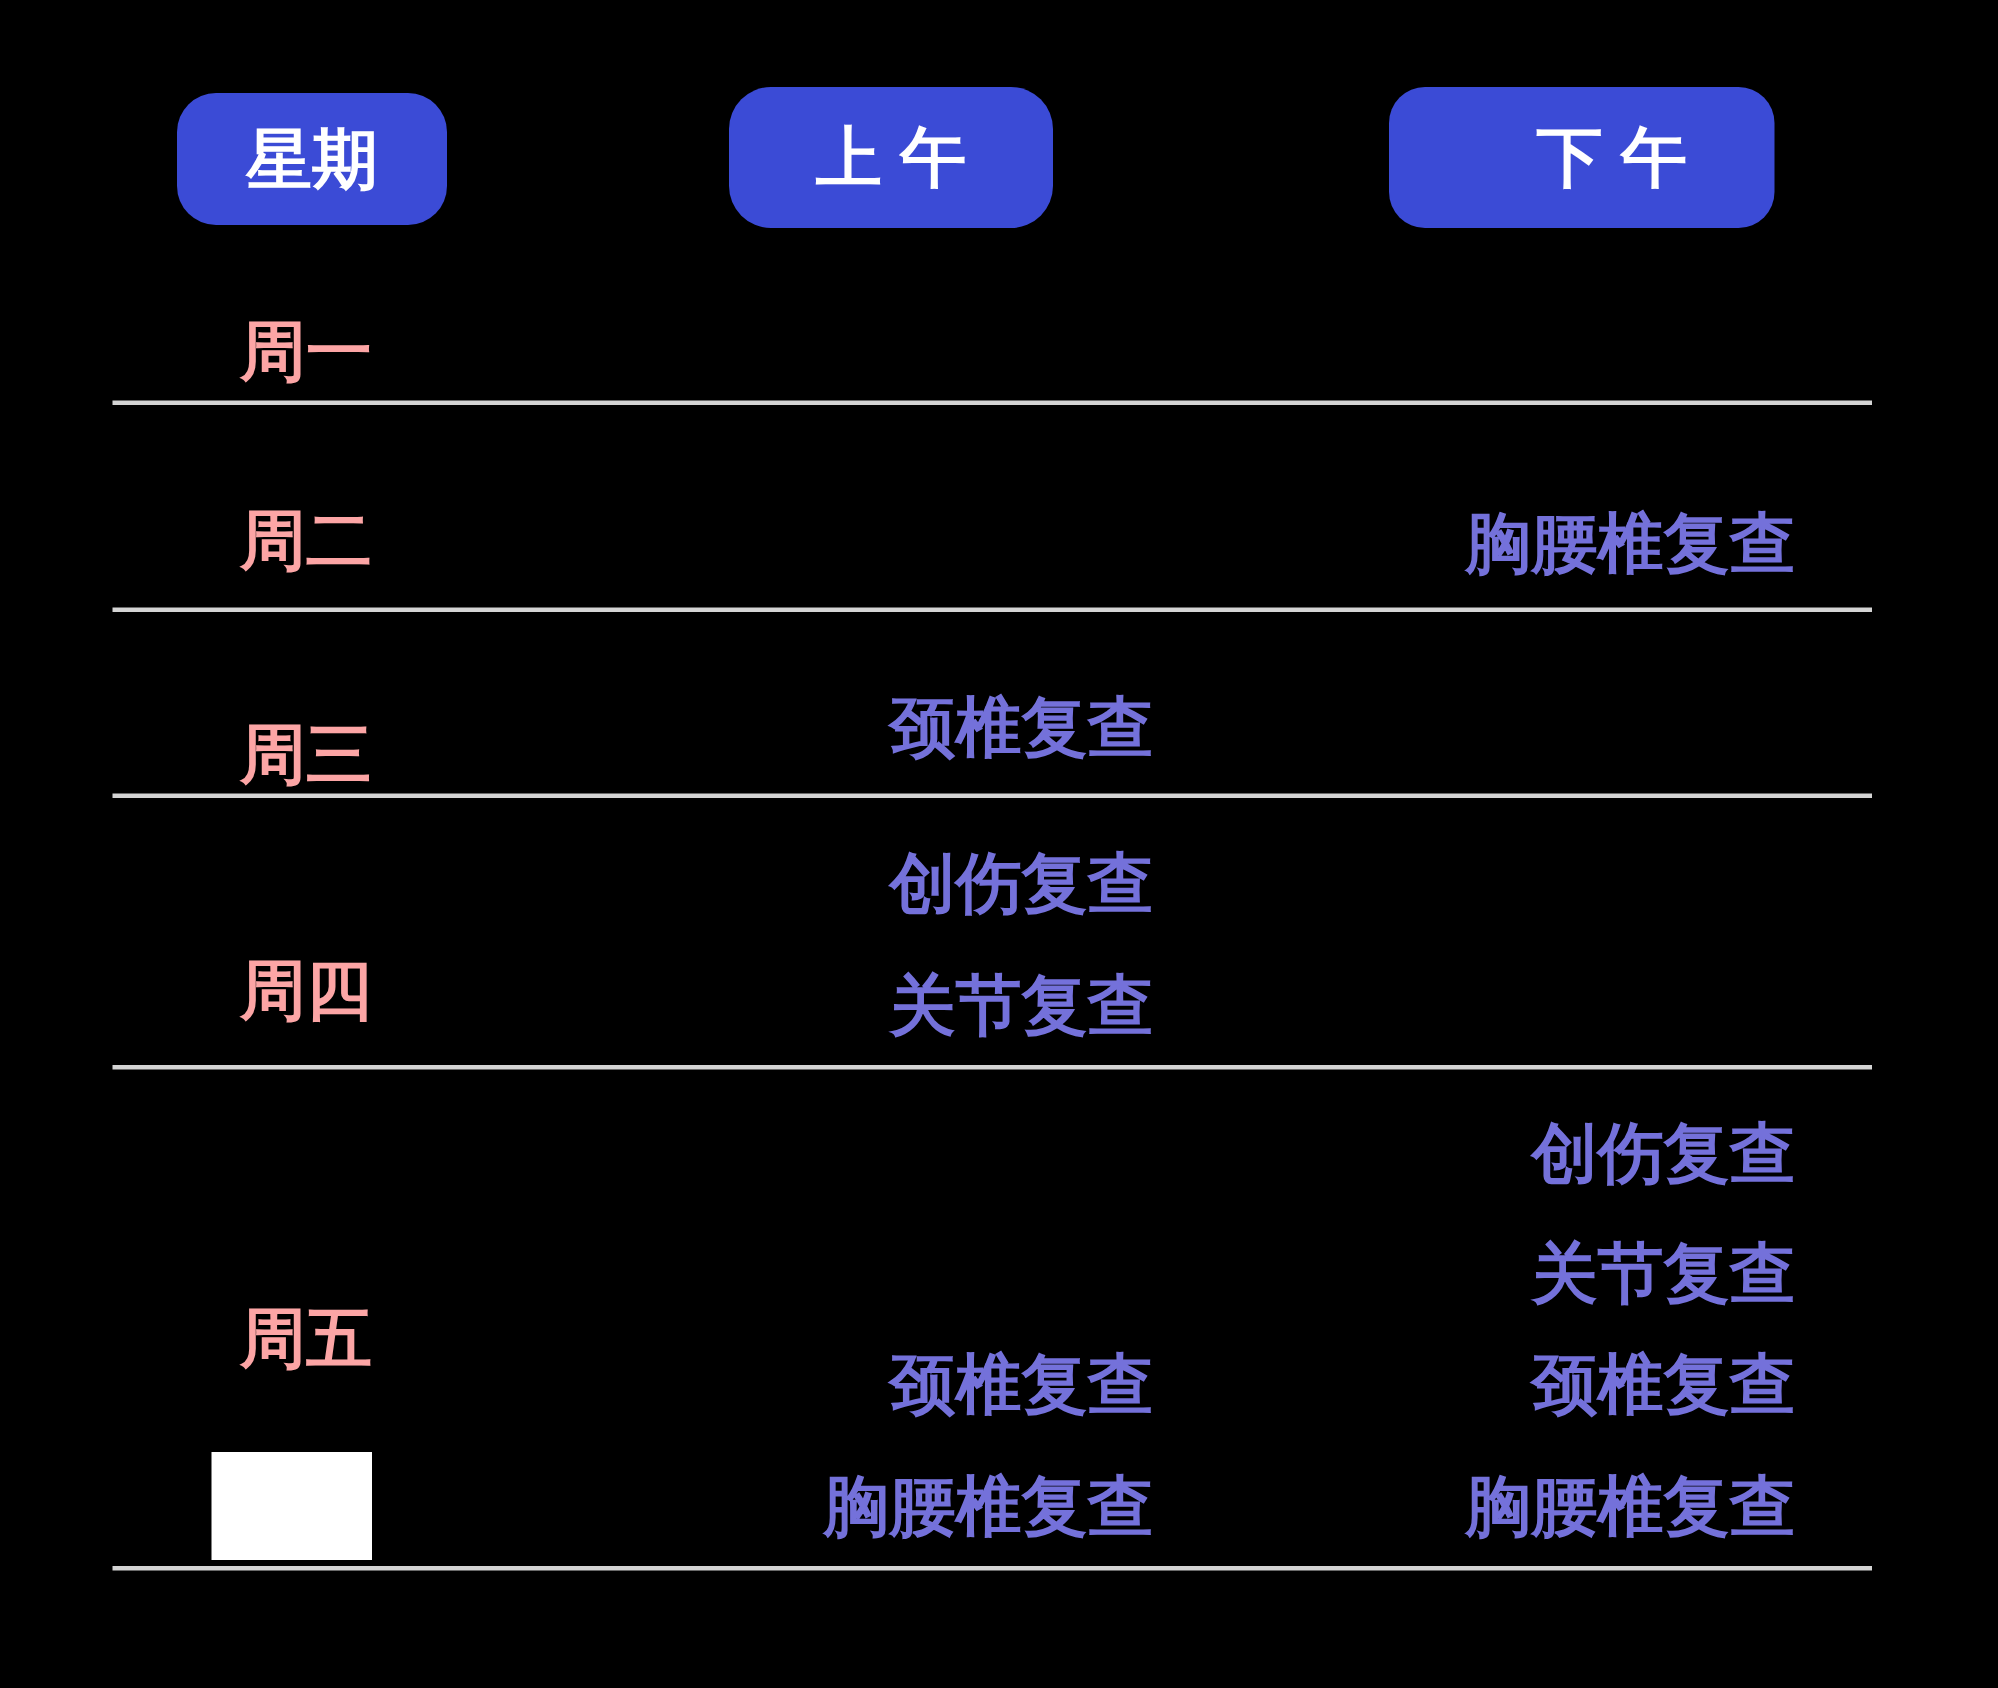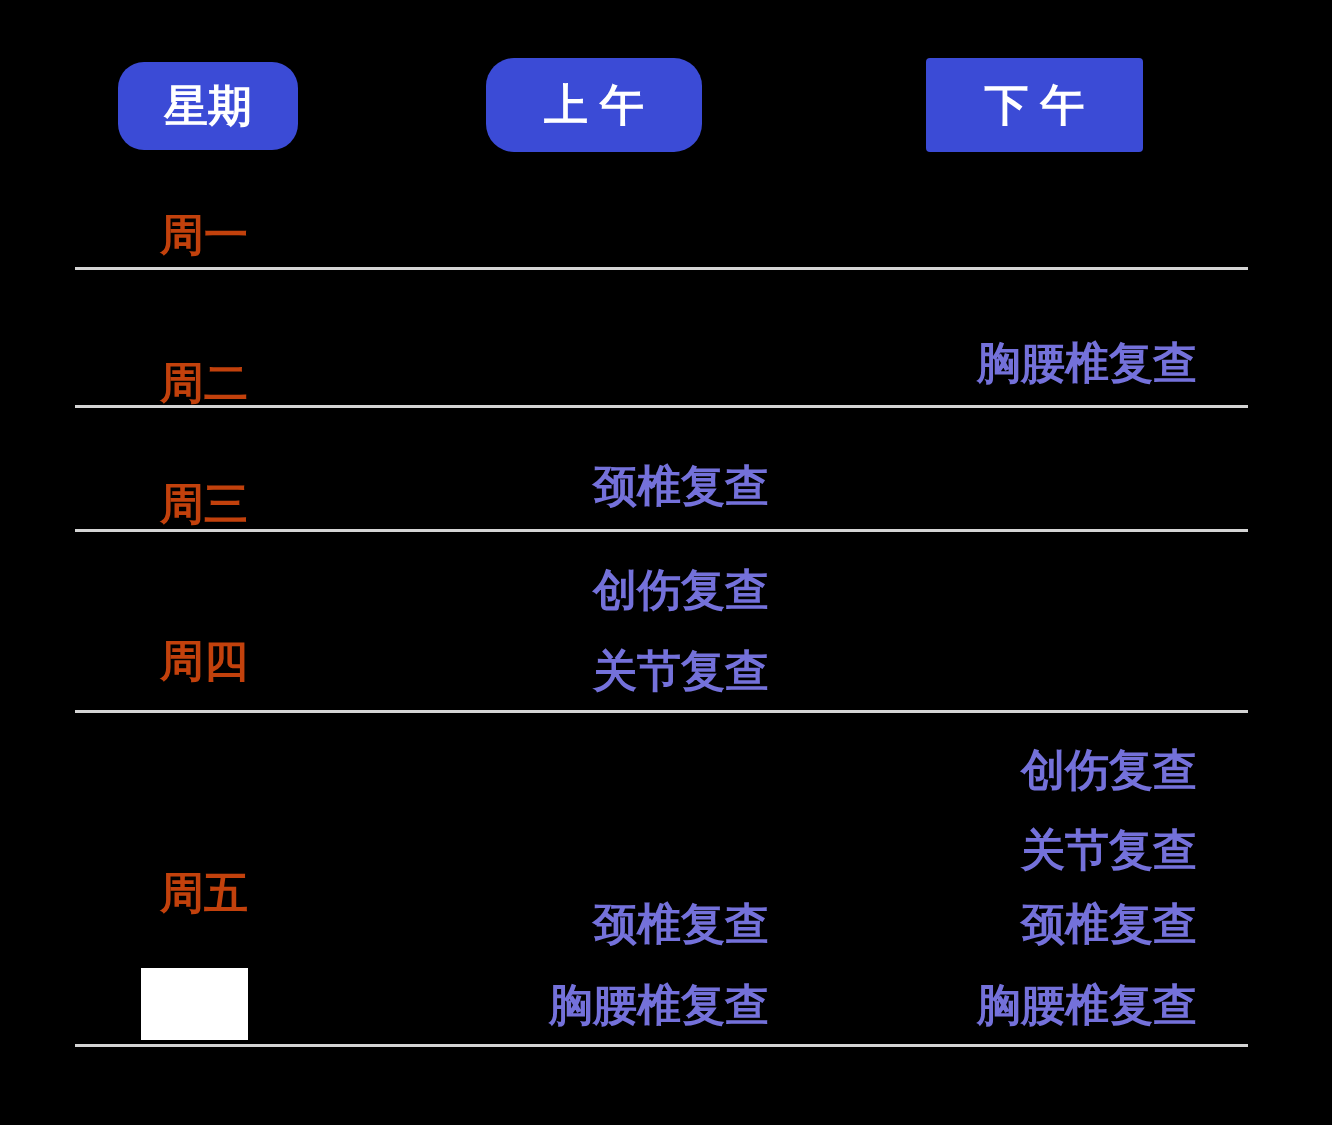--- a/index.html
+++ b/index.html
@@ -22,28 +22,28 @@
     font-size: 44px;
     font-weight: bold;
     display: flex;
     align-items: center;
     justify-content: center;
     border-radius: 26px;
     white-space: pre;
   }
   .pill.c1 { left: 118px; top: 62px; width: 180px; height: 88px; text-align: right; }
   .pill.c2 { left: 486px; top: 58px; width: 216px; height: 94px; border-radius: 28px; }
-  .pill.c3 { left: 926px; top: 58px; width: 217px; height: 94px; border-radius: 4px; }
+  .pill.c3 { left: 926px; top: 58px; width: 217px; height: 94px; border-radius: 24px; padding-left: 40px; }
 
   .day {
     position: absolute;
     left: 160px;
     height: 50px;
     line-height: 50px;
-    color: #c2410c;
+    color: #fca5a5;
     font-size: 44px;
     font-weight: 600;
     white-space: pre;
   }
   .cell {
     position: absolute;
     width: 300px;
     height: 50px;
     line-height: 50px;
     text-align: right;
@@ -76,21 +76,21 @@
 
 <div class="canvas">
 
   <div class="pill c1">星期</div>
   <div class="pill c2">上 午</div>
   <div class="pill c3">下 午</div>
 
   <div class="day" style="top:210px">周一</div>
   <div class="divider" style="top:267px"></div>
 
-  <div class="day" style="top:358px">周二</div>
+  <div class="day" style="top:336px">周二</div>
   <div class="cell a" style="top:338px">胸腰椎复查</div>
   <div class="divider" style="top:405px"></div>
 
   <div class="day" style="top:479px">周三</div>
   <div class="cell m" style="top:461px">颈椎复查</div>
   <div class="divider" style="top:529px"></div>
 
   <div class="cell m" style="top:565px">创伤复查</div>
   <div class="cell m" style="top:646px">关节复查</div>
   <div class="day" style="top:636px">周四</div>

